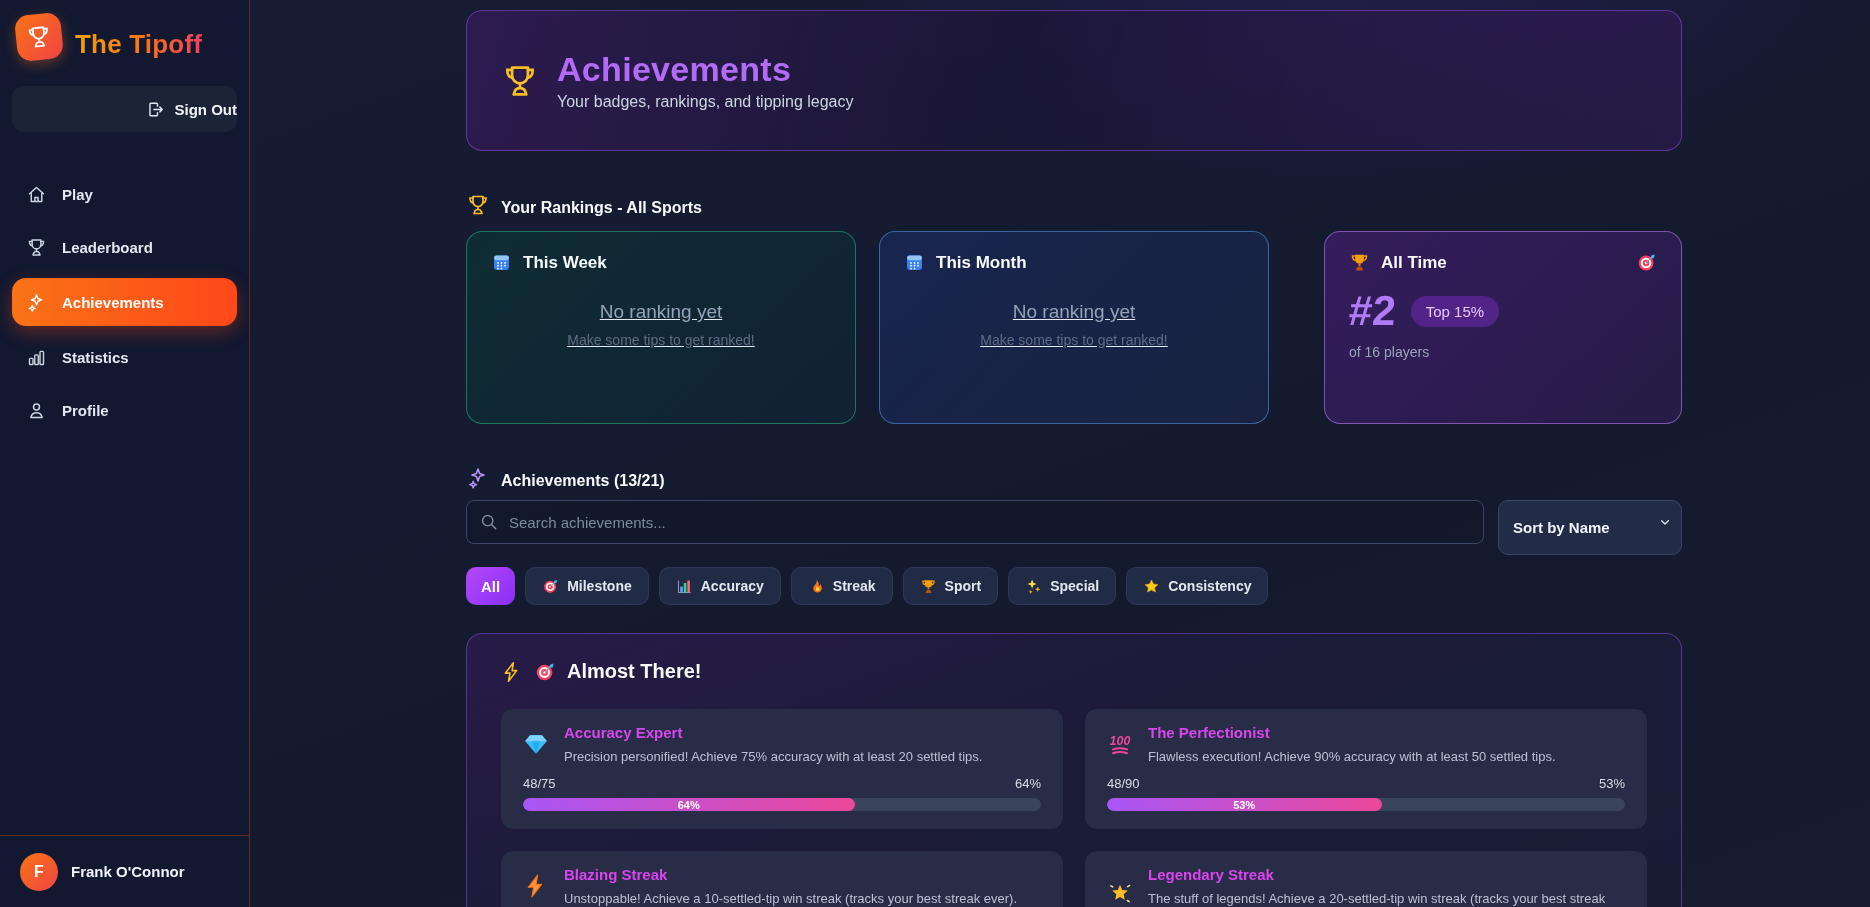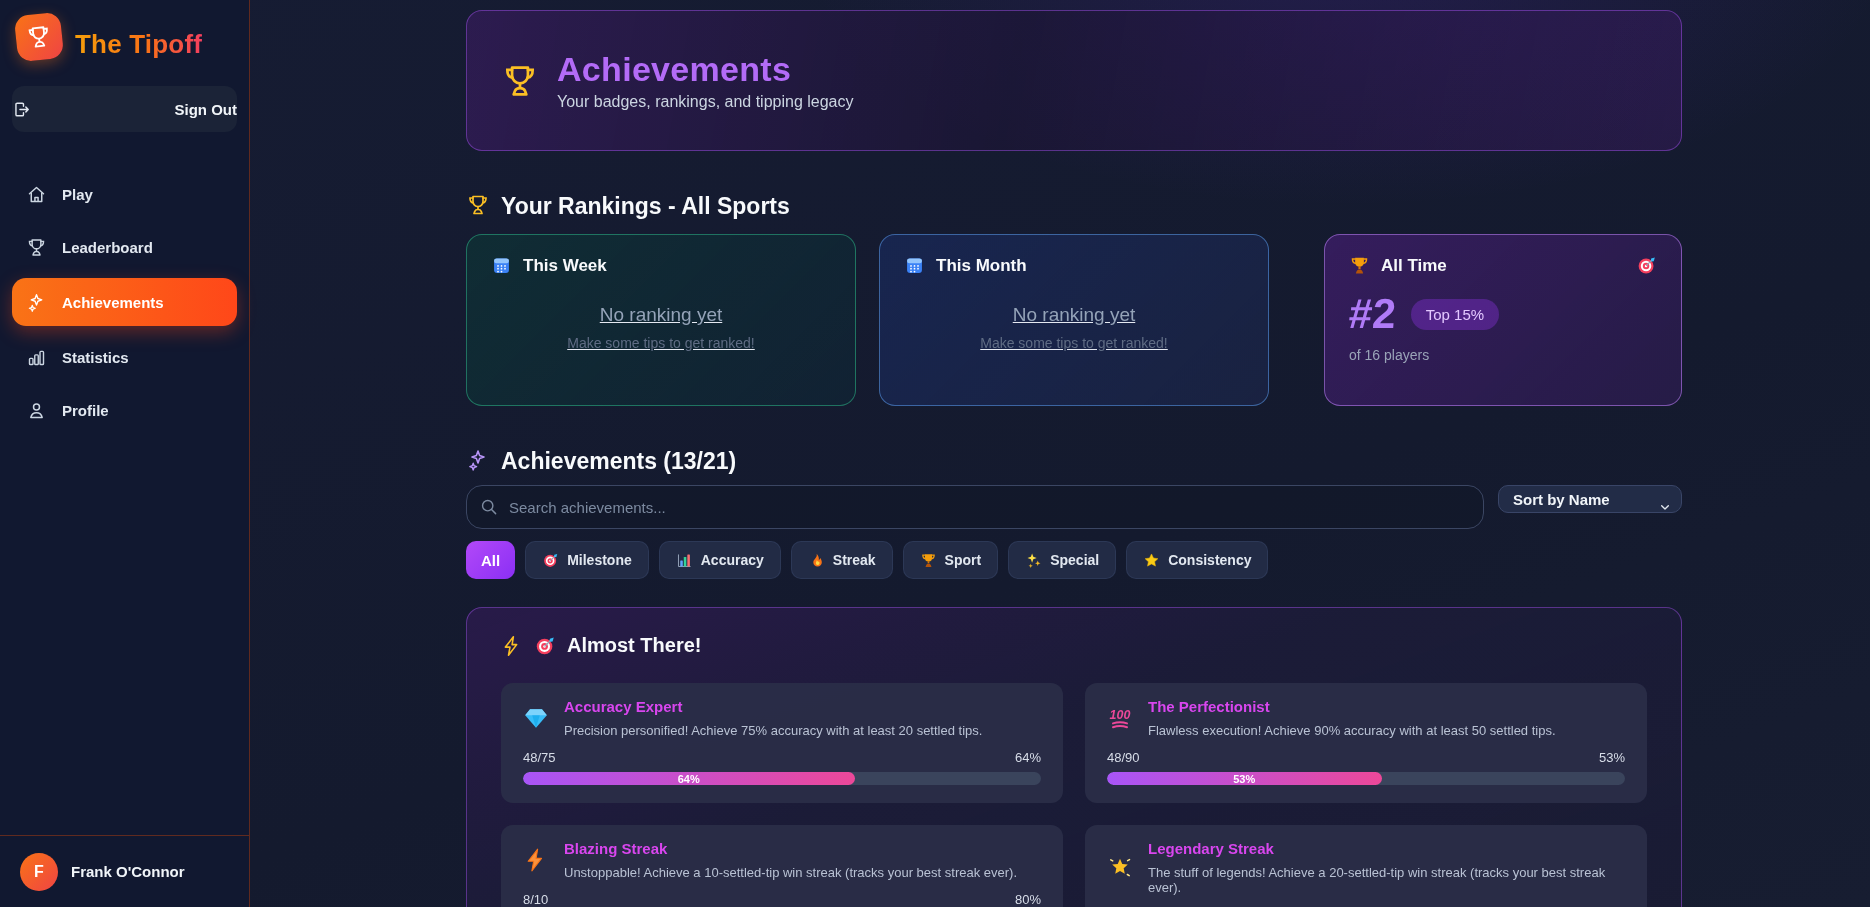--- a/index.html
+++ b/index.html
@@ -32,21 +32,21 @@
   .logo-badge svg { width:26px; height:26px; }
   .logo-title {
     font-size:26px; font-weight:800; letter-spacing:.2px;
     background:linear-gradient(90deg,#f59e0b,#f97316 55%,#f43f5e);
     -webkit-background-clip:text; background-clip:text; color:transparent;
   }
   .signout {
     margin:26px 12px 0 12px; height:46px; border:none; cursor:pointer;
     border-radius:12px; background:#1b2337; color:#f1f5f9;
     font-family:inherit; font-size:15px; font-weight:700;
-    display:flex; align-items:center; justify-content:space-between; gap:10px;
+    display:flex; align-items:center; justify-content:flex-end; gap:10px;
   }
   .signout svg { width:19px; height:19px; color:#e2e8f0; }
   .nav { margin-top:40px; padding:0 12px; display:flex; flex-direction:column; }
   .nav-item {
     height:44px; margin-bottom:9px; border-radius:14px; cursor:pointer;
     display:flex; align-items:center; gap:15px; padding:0 14px;
     color:#e2e8f0; font-size:15px; font-weight:600;
   }
   .nav-item .nav-icon { width:21px; height:21px; color:#cbd5e1; display:flex; }
   .nav-item .nav-icon svg { width:21px; height:21px; }
@@ -79,30 +79,30 @@
     border:1px solid rgba(168,85,247,.45);
     background:linear-gradient(100deg, rgba(88,28,135,.35), rgba(30,20,55,.55) 45%, rgba(88,28,135,.25));
     display:flex; align-items:center; gap:18px; padding:0 34px;
   }
   .hero-trophy { width:38px; height:38px; color:#fbbf24; flex:0 0 38px; }
   .hero-trophy svg { width:38px; height:38px; }
   .hero-title { font-size:34px; font-weight:800; color:#b36bf7; letter-spacing:.3px; }
   .hero-sub { font-size:16px; color:#cbd5e1; margin-top:4px; }
 
   .section-heading {
-    margin-top:42px; display:flex; align-items:flex-start; gap:11px;
-    font-size:23px; font-weight:800; color:#f8fafc;
+    margin-top:42px; display:flex; align-items:flex-end; gap:11px;
+    font-size:16px; font-weight:800; color:#f8fafc;
   }
   .section-heading .sh-icon { width:24px; height:24px; display:flex; }
   .section-heading .sh-icon svg { width:24px; height:24px; }
   .gold { color:#fbbf24; } .violet { color:#b794f6; }
 
   
   .rank-grid { margin-top:14px; display:grid; grid-template-columns:repeat(3,1fr); gap:23px; }
-  .rank-card { height:172px; border-radius:16px; padding:20px 24px; }
+  .rank-card { height:193px; border-radius:16px; padding:20px 24px; }
   .rank-card.green  { border:1px solid rgba(52,211,153,.45);
     background:linear-gradient(135deg, rgba(6,78,59,.35), rgba(15,40,55,.55)); }
   .rank-card.blue   { border:1px solid rgba(96,165,250,.5);
     background:linear-gradient(135deg, rgba(30,58,138,.35), rgba(30,41,80,.55)); }
   .rank-card.purple { border:1px solid rgba(192,132,252,.55);
     background:linear-gradient(135deg, rgba(107,33,168,.38), rgba(55,30,95,.5));margin-left:32px; }
   .rank-head { display:flex; align-items:center; gap:11px; font-size:17px; font-weight:700; color:#f8fafc; }
   .rank-head .ri { width:21px; height:21px; display:flex; }
   .rank-head .ri svg { width:21px; height:21px; }
   .rank-spacer { flex:1; }
@@ -115,28 +115,28 @@
     background:rgba(147,51,234,.35); color:#e3c8ff; font-size:15px;
     border-radius:999px; padding:7px 15px;
   }
   .rank-sub { margin-top:9px; font-size:14px; color:#9aa4b8; }
 
   
   .search-row { margin-top:10px; display:flex; gap:14px; }
   .search-wrap { position:relative; flex:1; }
   .search-wrap .si { position:absolute; left:13px; top:12px; width:19px; height:19px; color:#7c8aa0; }
   .search-input {
-    width:100%; height:44px; border-radius:16px;
+    width:100%; height:44px; border-radius:8px;
     border:1px solid #3b4663; background:rgba(16,23,40,.55);
     color:#e5e9f2; font-family:inherit; font-size:15px; padding:0 14px 0 42px; outline:none;
   }
   .search-input::placeholder { color:#7c8aa0; }
   .select-wrap { position:relative; width:184px; }
   .sort-select {
-    width:100%; height:28px; border-radius:10px; cursor:pointer;
+    width:100%; height:55px; border-radius:10px; cursor:pointer;
     background:#222c47; color:#f1f5f9; border:1px solid #394567;
     font-family:inherit; font-size:15px; font-weight:600; padding:0 30px 0 14px;
     appearance:none; -webkit-appearance:none; outline:none;
   }
   .select-wrap .chev { position:absolute; right:9px; top:14px; width:16px; height:16px; color:#e2e8f0; pointer-events:none; }
 
   
   .chips { margin-top:12px; display:flex; gap:10px; }
   .chip {
     height:38px; border-radius:10px; border:1px solid rgba(71,85,125,.3); cursor:pointer;

